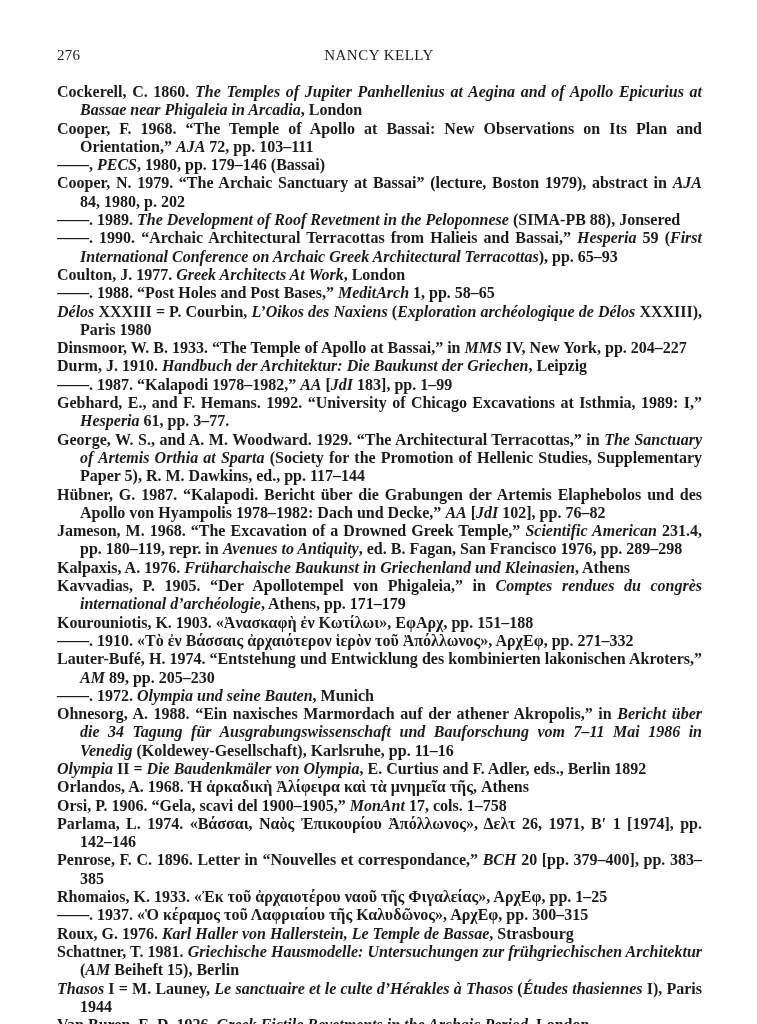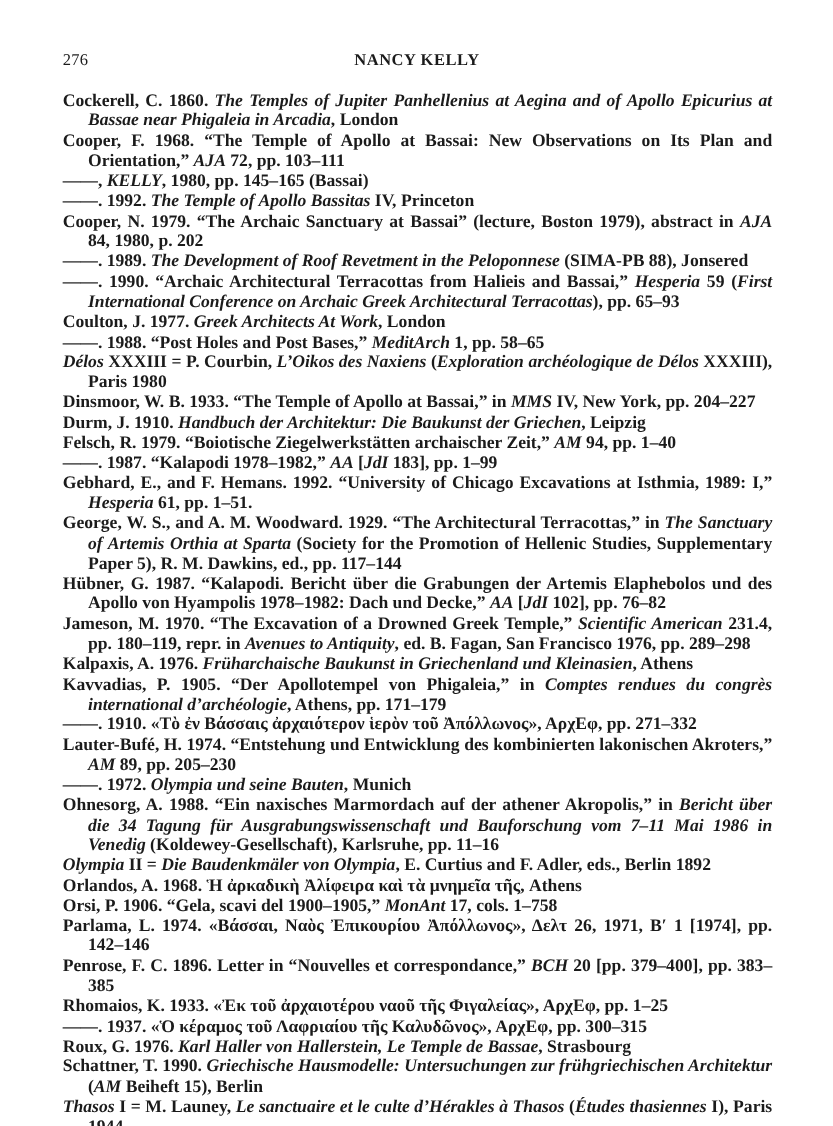--- a/index.html
+++ b/index.html
@@ -23,21 +23,21 @@
   }
   .pagenum {
     position: absolute; left: 0; top: 0;
     font-size: 15px;
     letter-spacing: 0.2px;
     text-align: center;
   }
   .running-head {
     position: absolute; left: 0; right: 0; top: 0;
     text-align: center;
-    font-weight: bold;
+    font-weight: normal;
     font-size: 15px;
     letter-spacing: 0.5px;
   }
   .bib {
     position: absolute;
     top: 83px; left: 57px;
     width: 645px;
     font-size: 16px;
     line-height: 18.3px;
     text-align: justify;
@@ -53,47 +53,46 @@
 <body>
 
 <div class="page">
   <div class="header">
     <span class="pagenum">276</span>
     <span class="running-head">NANCY KELLY</span>
   </div>
   <div class="bib">
       <div class="entry"><span>Cockerell, C. 1860. </span><span class="it">The Temples of Jupiter Panhellenius at Aegina and of Apollo Epicurius at Bassae near Phigaleia in Arcadia</span><span>, London</span></div>
       <div class="entry"><span>Cooper, F. 1968. “The Temple of Apollo at Bassai: New Observations on Its Plan and Orientation,” </span><span class="it">AJA</span><span> 72, pp. 103–111</span></div>
-      <div class="entry"><span>——, </span><span class="it">KELLY</span><span>, 1980, pp. 145–165 (Bassai)</span></div>
-      <div class="entry"><span>——. 1992. </span><span class="it">The Temple of Apollo Bassitas</span><span> IV, Princeton</span></div>
+      <div class="entry"><span>——, </span><span class="it">PECS</span><span>, 1980, pp. 179–146 (Bassai)</span></div>
       <div class="entry"><span>Cooper, N. 1979. “The Archaic Sanctuary at Bassai” (lecture, Boston 1979), abstract in </span><span class="it">AJA</span><span> 84, 1980, p. 202</span></div>
       <div class="entry"><span>——. 1989. </span><span class="it">The Development of Roof Revetment in the Peloponnese</span><span> (SIMA-PB 88), Jonsered</span></div>
       <div class="entry"><span>——. 1990. “Archaic Architectural Terracottas from Halieis and Bassai,” </span><span class="it">Hesperia</span><span> 59 (</span><span class="it">First International Conference on Archaic Greek Architectural Terracottas</span><span>), pp. 65–93</span></div>
       <div class="entry"><span>Coulton, J. 1977. </span><span class="it">Greek Architects At Work</span><span>, London</span></div>
       <div class="entry"><span>——. 1988. “Post Holes and Post Bases,” </span><span class="it">MeditArch</span><span> 1, pp. 58–65</span></div>
       <div class="entry"><span class="it">Délos</span><span> XXXIII = P. Courbin, </span><span class="it">L’Oikos des Naxiens</span><span> (</span><span class="it">Exploration archéologique de Délos</span><span> XXXIII), Paris 1980</span></div>
       <div class="entry"><span>Dinsmoor, W. B. 1933. “The Temple of Apollo at Bassai,” in </span><span class="it">MMS</span><span> IV, New York, pp. 204–227</span></div>
       <div class="entry"><span>Durm, J. 1910. </span><span class="it">Handbuch der Architektur: Die Baukunst der Griechen</span><span>, Leipzig</span></div>
-      <div class="entry"><span>Felsch, R. 1979. “Boiotische Ziegelwerkstätten archaischer Zeit,” </span><span class="it">AM</span><span> 94, pp. 1–40</span></div>
       <div class="entry"><span>——. 1987. “Kalapodi 1978–1982,” </span><span class="it">AA</span><span> [</span><span class="it">JdI</span><span> 183], pp. 1–99</span></div>
-      <div class="entry"><span>Gebhard, E., and F. Hemans. 1992. “University of Chicago Excavations at Isthmia, 1989:  I,” </span><span class="it">Hesperia</span><span> 61, pp. 1–51.</span></div>
+      <div class="entry"><span>Gebhard, E., and F. Hemans. 1992. “University of Chicago Excavations at Isthmia, 1989:  I,” </span><span class="it">Hesperia</span><span> 61, pp. 3–77.</span></div>
       <div class="entry"><span>George, W. S., and A. M. Woodward.  1929. “The Architectural Terracottas,” in </span><span class="it">The Sanctuary of Artemis Orthia at Sparta</span><span> (Society for the Promotion of Hellenic Studies, Supplementary Paper 5), R. M. Dawkins, ed., pp. 117–144</span></div>
       <div class="entry"><span>Hübner, G. 1987. “Kalapodi.  Bericht über die Grabungen der Artemis Elaphebolos und des Apollo von Hyampolis 1978–1982: Dach und Decke,” </span><span class="it">AA</span><span> [</span><span class="it">JdI</span><span> 102], pp. 76–82</span></div>
-      <div class="entry"><span>Jameson, M. 1970. “The Excavation of a Drowned Greek Temple,” </span><span class="it">Scientific American</span><span> 231.4, pp. 180–119, repr. in </span><span class="it">Avenues to Antiquity</span><span>, ed. B. Fagan, San Francisco 1976, pp. 289–298</span></div>
+      <div class="entry"><span>Jameson, M. 1968. “The Excavation of a Drowned Greek Temple,” </span><span class="it">Scientific American</span><span> 231.4, pp. 180–119, repr. in </span><span class="it">Avenues to Antiquity</span><span>, ed. B. Fagan, San Francisco 1976, pp. 289–298</span></div>
       <div class="entry"><span>Kalpaxis, A. 1976. </span><span class="it">Früharchaische Baukunst in Griechenland und Kleinasien</span><span>, Athens</span></div>
       <div class="entry"><span>Kavvadias, P. 1905. “Der Apollotempel von Phigaleia,” in </span><span class="it">Comptes rendues du congrès international d’archéologie</span><span>, Athens, pp. 171–179</span></div>
+      <div class="entry"><span>Kourouniotis, K. 1903. «Ἀνασκαφὴ ἐν Κωτίλωι», ΕφΑρχ, pp. 151–188</span></div>
       <div class="entry"><span>——. 1910. «Τὸ ἐν Βάσσαις ἀρχαιότερον ἱερὸν τοῦ Ἀπόλλωνος», ΑρχΕφ, pp. 271–332</span></div>
       <div class="entry"><span>Lauter-Bufé, H. 1974. “Entstehung und Entwicklung des kombinierten lakonischen Akroters,” </span><span class="it">AM</span><span> 89, pp. 205–230</span></div>
       <div class="entry"><span>——. 1972. </span><span class="it">Olympia und seine Bauten</span><span>, Munich</span></div>
       <div class="entry"><span>Ohnesorg, A. 1988. “Ein naxisches Marmordach auf der athener Akropolis,” in </span><span class="it">Bericht über die 34 Tagung für Ausgrabungswissenschaft und Bauforschung vom 7–11 Mai 1986 in Venedig</span><span> (Koldewey-Gesellschaft), Karlsruhe, pp. 11–16</span></div>
       <div class="entry"><span class="it">Olympia</span><span> II = </span><span class="it">Die Baudenkmäler von Olympia</span><span>, E. Curtius and F. Adler, eds., Berlin 1892</span></div>
       <div class="entry"><span>Orlandos, A. 1968. Ἡ ἀρκαδικὴ Ἀλίφειρα καὶ τὰ μνημεῖα τῆς, Athens</span></div>
       <div class="entry"><span>Orsi, P. 1906. “Gela, scavi del 1900–1905,” </span><span class="it">MonAnt</span><span> 17, cols.  1–758</span></div>
       <div class="entry"><span>Parlama, L. 1974. «Βάσσαι, Ναὸς Ἐπικουρίου Ἀπόλλωνος», Δελτ 26, 1971, Β′ 1 [1974], pp. 142–146</span></div>
       <div class="entry"><span>Penrose, F. C. 1896. Letter in “Nouvelles et correspondance,” </span><span class="it">BCH</span><span> 20 [pp. 379–400], pp. 383–385</span></div>
       <div class="entry"><span>Rhomaios, K. 1933. «Ἐκ τοῦ ἀρχαιοτέρου ναοῦ τῆς Φιγαλείας», ΑρχΕφ, pp. 1–25</span></div>
       <div class="entry"><span>——. 1937. «Ὁ κέραμος τοῦ Λαφριαίου τῆς Καλυδῶνος», ΑρχΕφ, pp. 300–315</span></div>
       <div class="entry"><span>Roux, G. 1976. </span><span class="it">Karl Haller von Hallerstein, Le Temple de Bassae</span><span>, Strasbourg</span></div>
-      <div class="entry"><span>Schattner, T. 1990. </span><span class="it">Griechische Hausmodelle: Untersuchungen zur frühgriechischen Architektur</span><span> (</span><span class="it">AM</span><span> Beiheft 15), Berlin</span></div>
+      <div class="entry"><span>Schattner, T. 1981. </span><span class="it">Griechische Hausmodelle: Untersuchungen zur frühgriechischen Architektur</span><span> (</span><span class="it">AM</span><span> Beiheft 15), Berlin</span></div>
       <div class="entry"><span class="it">Thasos</span><span> I = M. Launey, </span><span class="it">Le sanctuaire et le culte d’Hérakles à Thasos</span><span> (</span><span class="it">Études thasiennes</span><span> I), Paris 1944</span></div>
       <div class="entry"><span>Van Buren, E. D. 1926. </span><span class="it">Greek Fictile Revetments in the Archaic Period</span><span>, London</span></div>
     </div>
 </div>
 
 </body></html>

